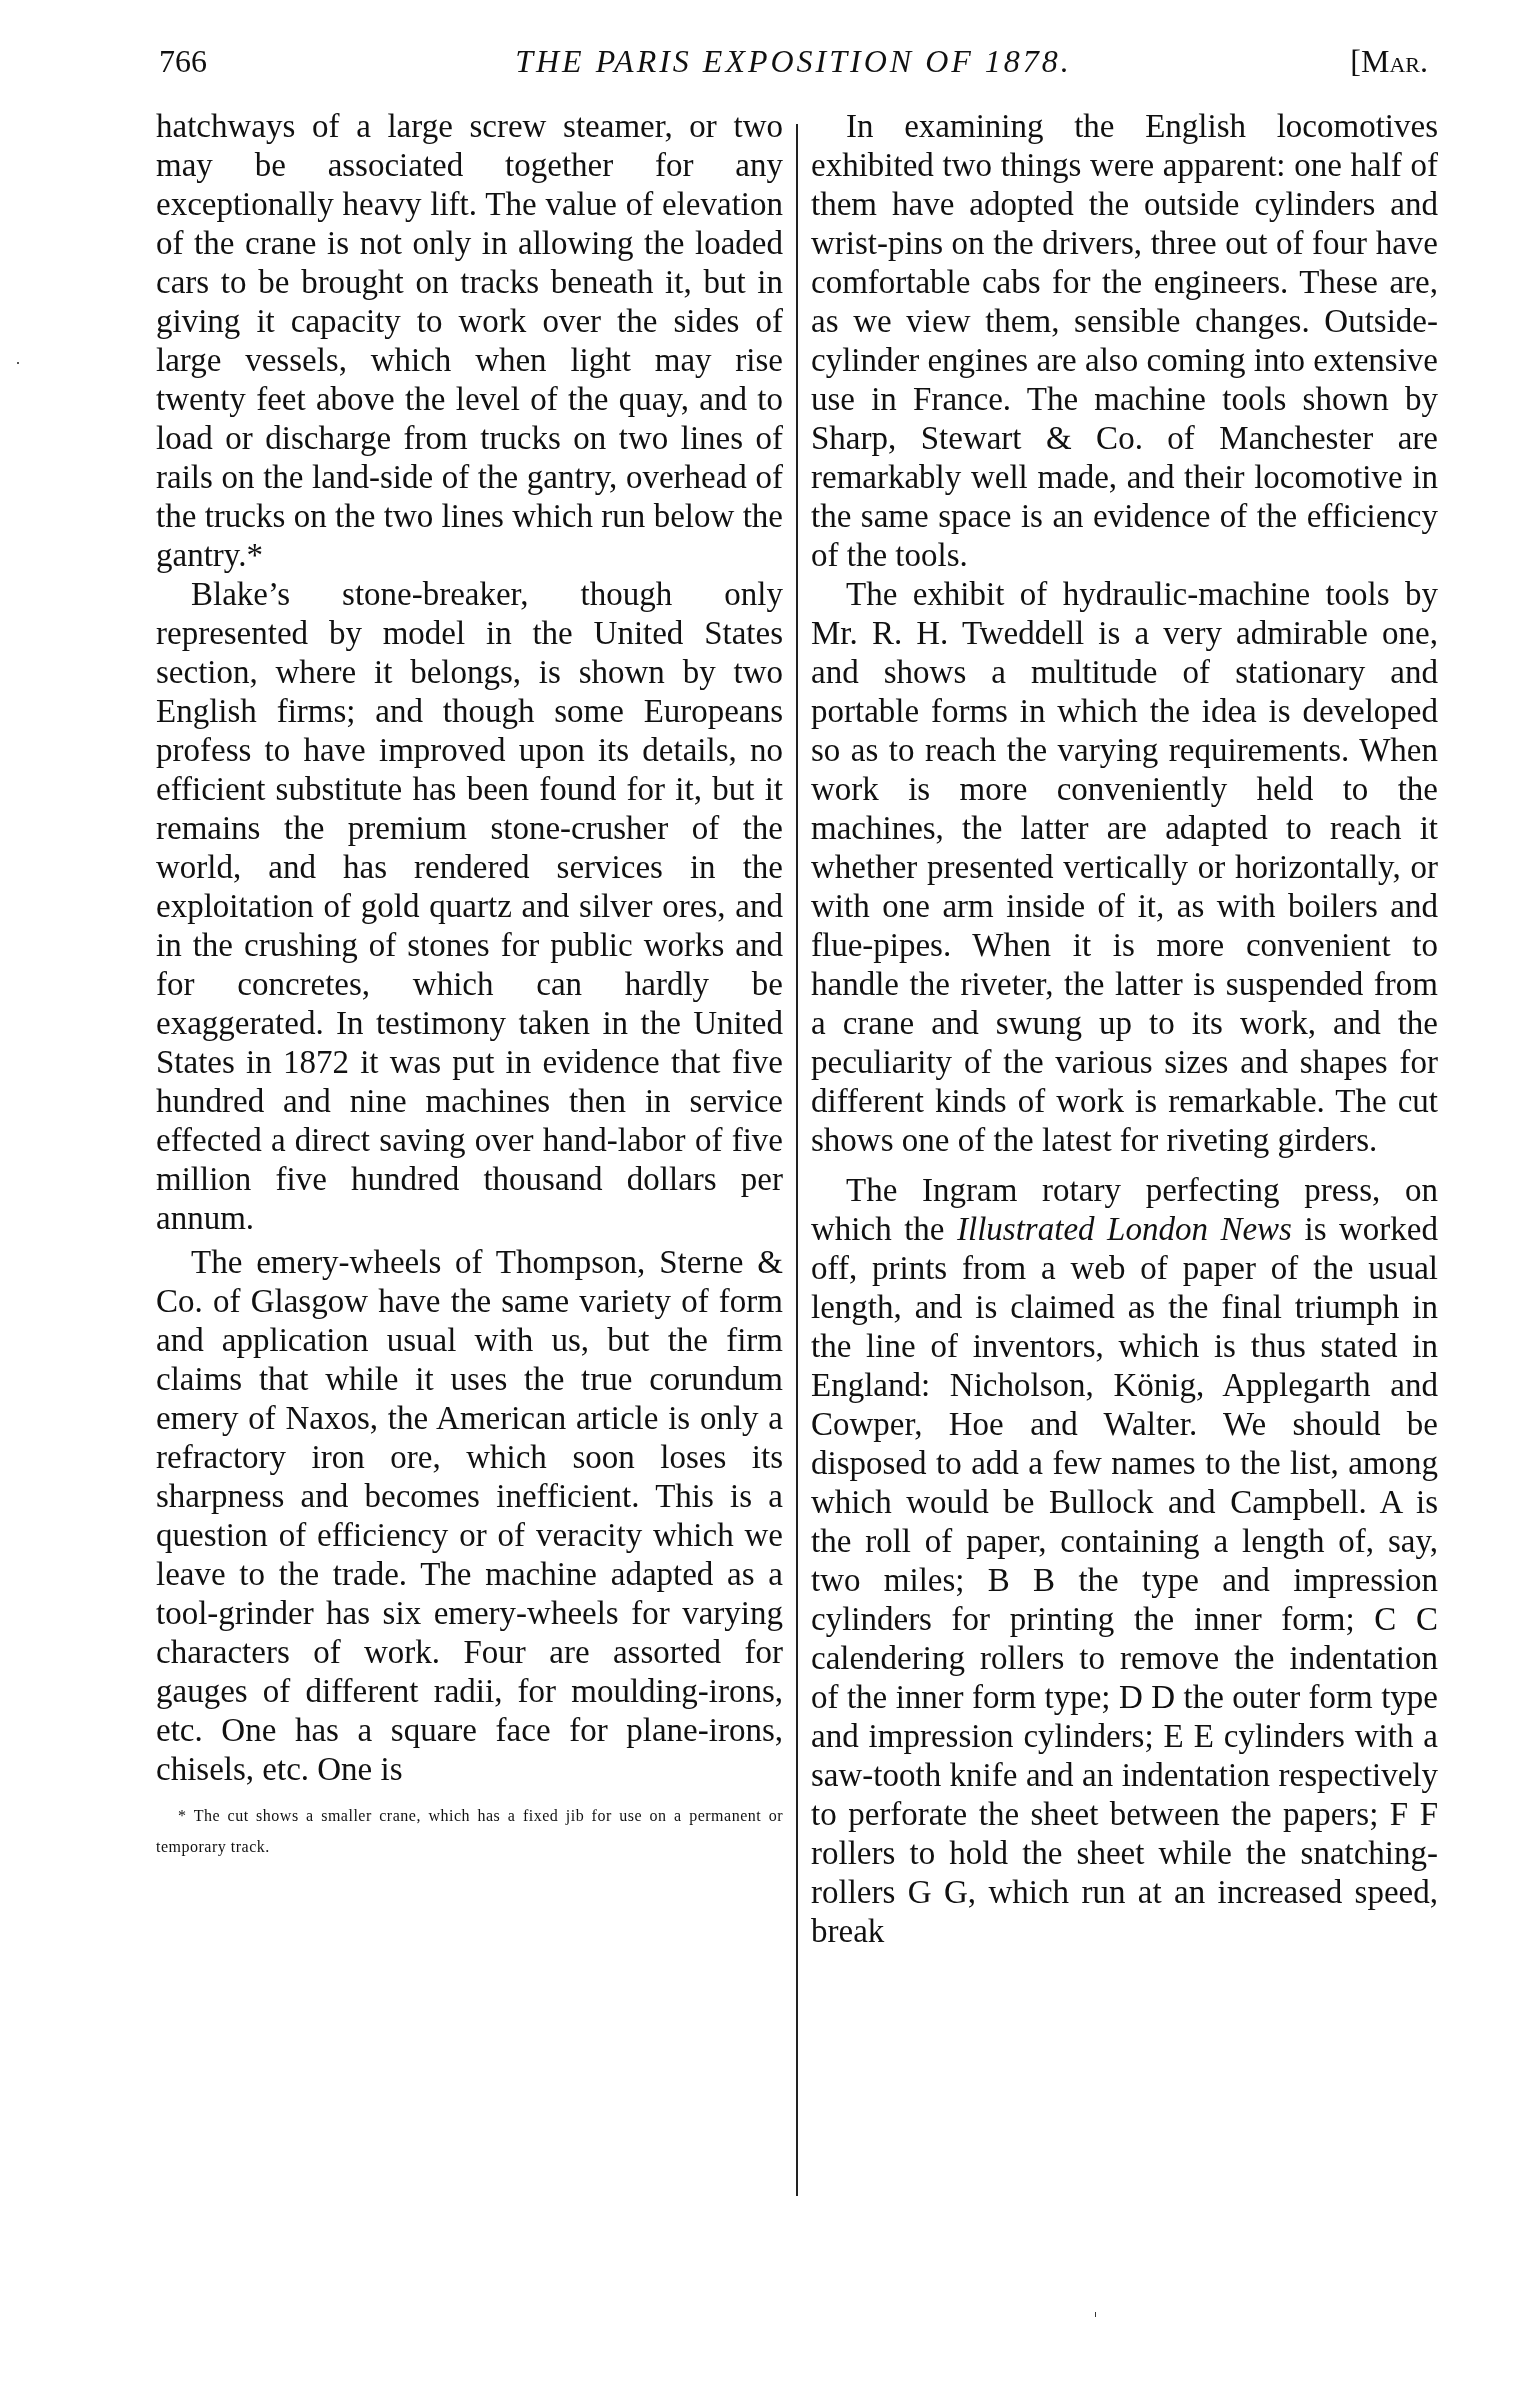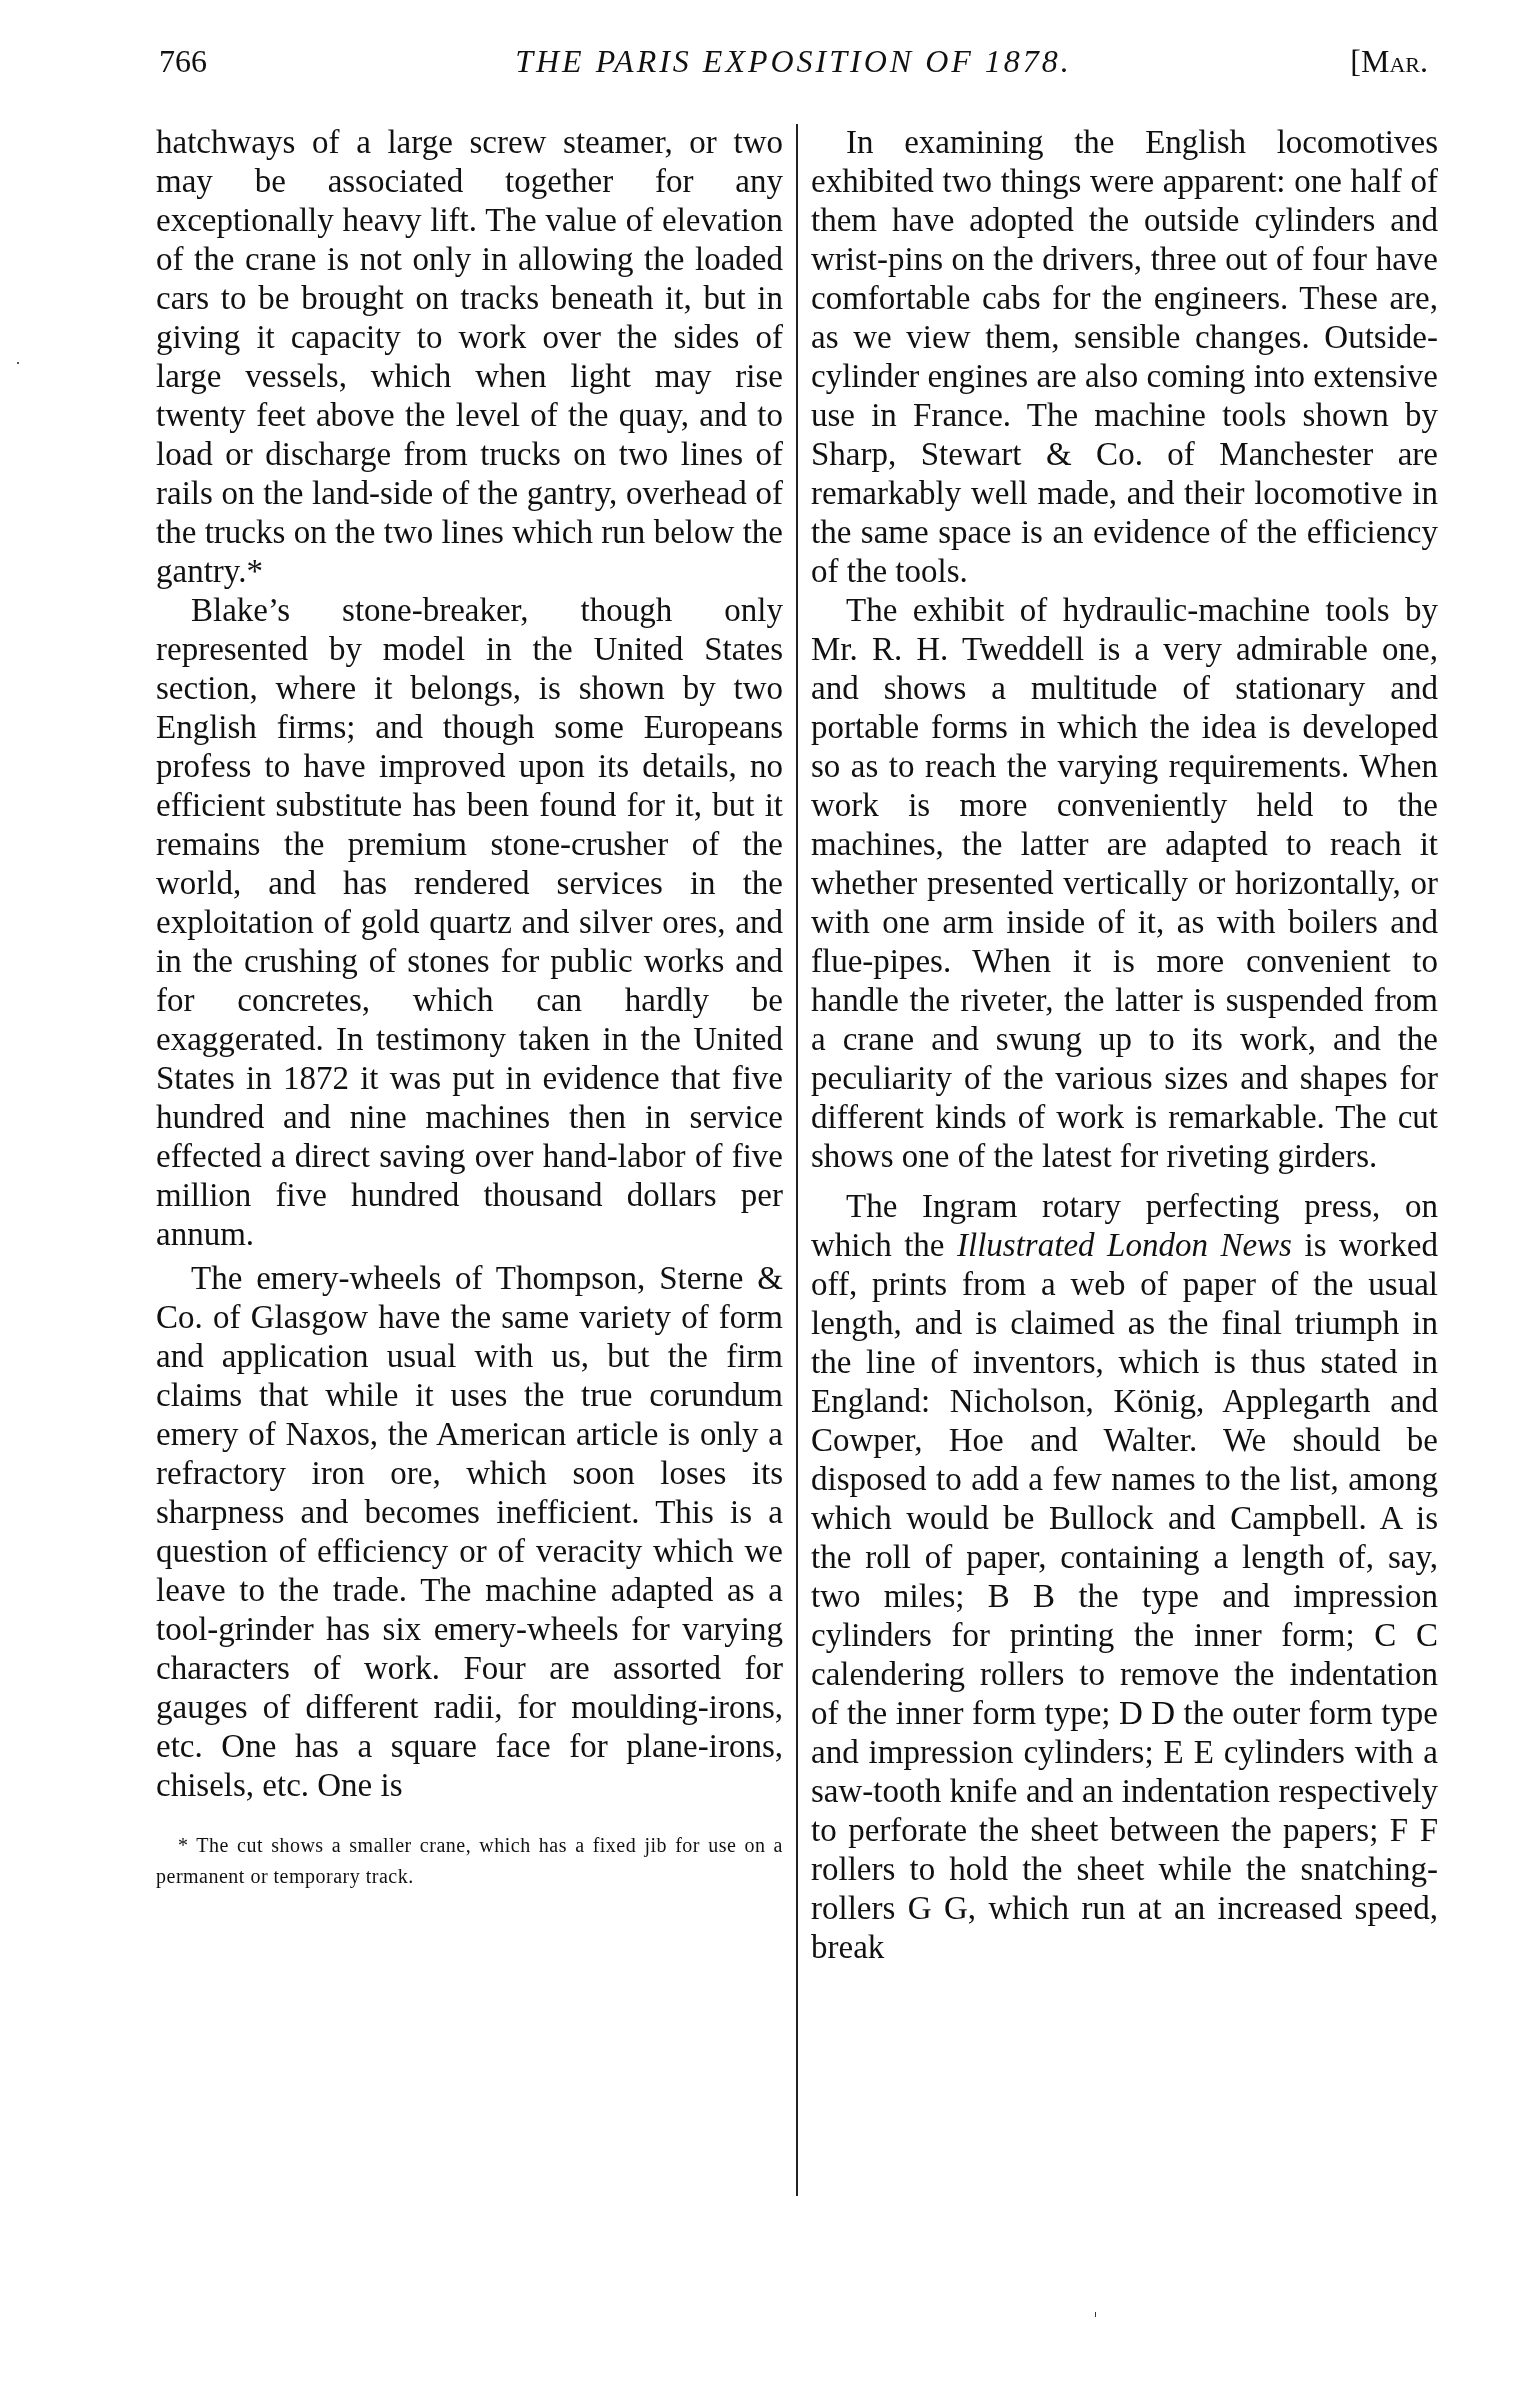--- a/index.html
+++ b/index.html
@@ -11,36 +11,36 @@
       position: absolute; left: 159px; top: 39px; width: 1269px; height: 45px;
       font-size: 32px; line-height: 45px;
     }
     .header .page-num { position: absolute; left: 0; top: 0; }
     .header .running-title {
       position: absolute; left: 0; right: 0; top: 0; text-align: center;
       font-style: italic; letter-spacing: 3px;
     }
     .header .section-mark { position: absolute; right: 0; top: 0; font-variant: small-caps; }
     .column {
-      position: absolute; top: 123px; width: 627px;
+      position: absolute; top: 107px; width: 627px;
       font-size: 33px; line-height: 39px; text-align: justify;
       hyphens: none;
     }
     .col-left { left: 156px; }
     .col-right { left: 811px; }
     .column p { margin: 0; text-indent: 0; }
     .column p.indent { text-indent: 35px; }
     .column p.gap { margin-top: 5px; }
     .column p.gap-lg { margin-top: 11px; }
     .column-rule {
       position: absolute; left: 796px; top: 124px; width: 1.5px; height: 2072px;
       background: #222222;
     }
     .footnote {
-      margin-top: 25px; font-size: 20px; line-height: 31px; text-align: justify;
+      margin-top: 11px; font-size: 16px; line-height: 31px; text-align: justify;
     }
     .footnote p { margin: 0; text-indent: 22px; }
     .footnote .footnote-text { letter-spacing: 0.5px; }
     .stray-mark {
       position: absolute; left: 1095px; top: 2312px; width: 1px; height: 5px; background: #333;
     }
     .stray-dot {
       position: absolute; left: 17px; top: 362px; width: 1.5px; height: 1.5px; background: #555;
     }
   </style>

